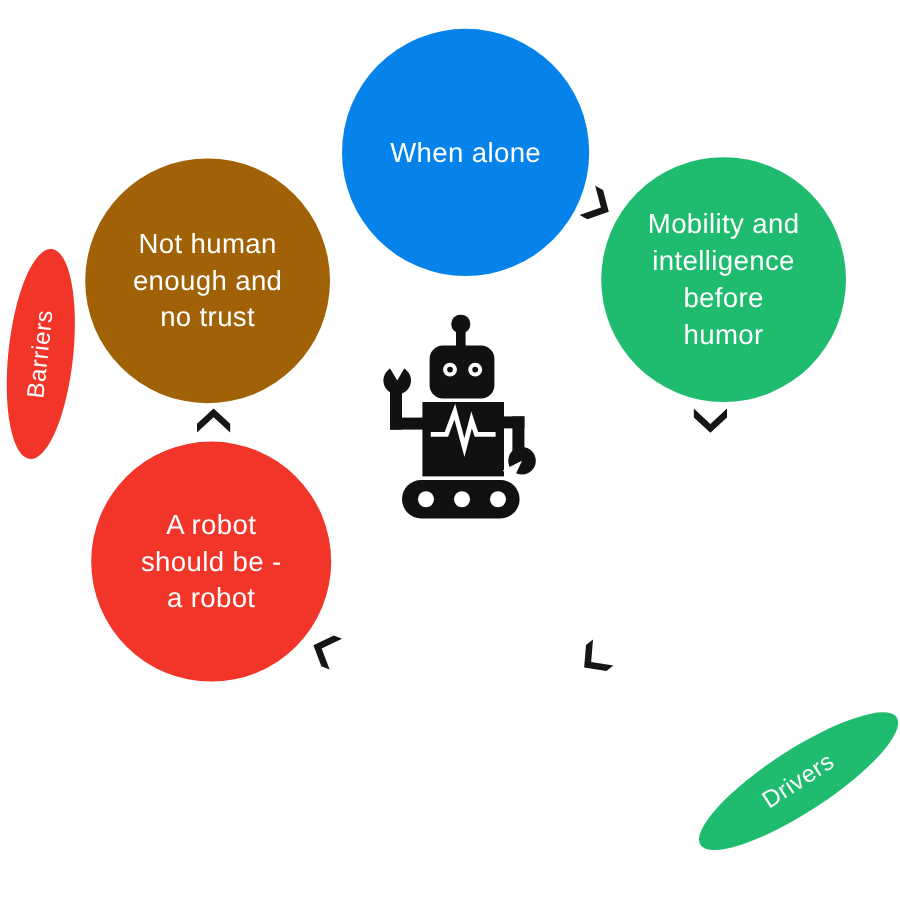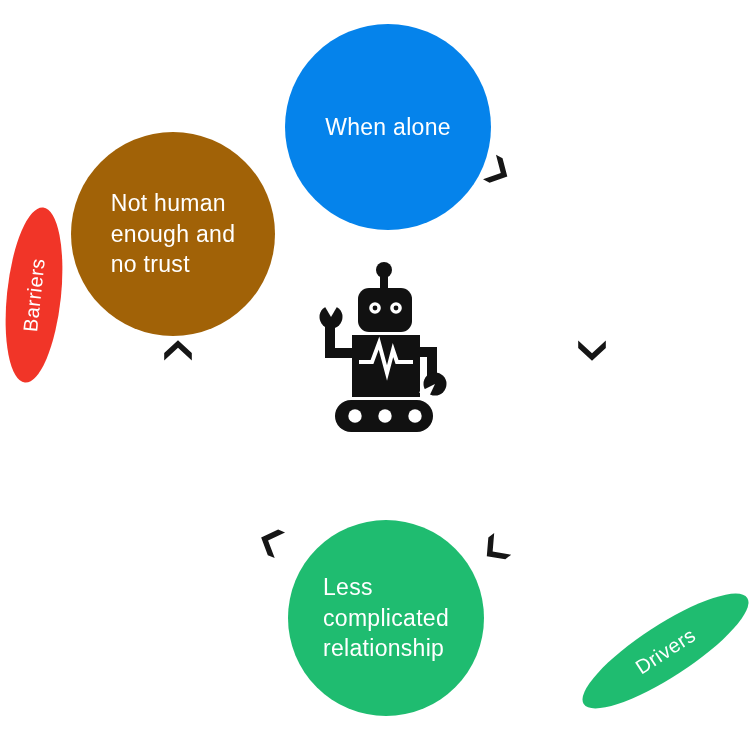--- a/index.html
+++ b/index.html
@@ -15,21 +15,21 @@
     position: absolute;
     left: 0; top: 0;
     width: 750px; height: 750px;
   }
   .node {
     position: absolute;
     border-radius: 50%;
     display: flex;
     align-items: center;
     justify-content: center;
-    text-align: left;
+    text-align: center;
     color: #ffffff;
   }
   .node-label {
     white-space: pre-line;
     font-size: 23px;
     line-height: 1.34;
     letter-spacing: 0.3px;
   }
   .node-when-alone      { left: 285px; top: 24px;  width: 206px; height: 206px; }
   .node-mobility        { left: 501px; top: 131px; width: 204px; height: 204px; }
@@ -72,28 +72,34 @@
 </style>
 </head>
 <body>
 
 <div class="stage">
 
   <div class="node node-when-alone" style="background-color: rgb(5, 131, 235);">
     <span class="node-label">When alone</span>
   </div>
 
+  <div class="node node-mobility" style="background-color: rgb(31, 188, 112);">
+    <span class="node-label">Mobility and
+intelligence
+before
+humor</span>
+  </div>
 
 
-  <div class="node node-less-complicated" style="background-color: rgb(31, 188, 112);">
-    <span class="node-label">Less
-complicated
-relationship</span>
+
+  <div class="node node-robot-should-be" style="background-color: rgb(241, 53, 40);">
+    <span class="node-label">A robot
+should be -
+a robot</span>
   </div>
-
 
   <div class="node node-not-human" style="background-color: #a16207;">
     <span class="node-label">Not human
 enough and
 no trust</span>
   </div>
 
   <svg class="chevron chevron-1" viewBox="0 0 32 32">
     <path d="M8 3 L15 3 L27 16 L15 29 L8 29 L20 16 Z" fill="#161616"></path>
   </svg>

